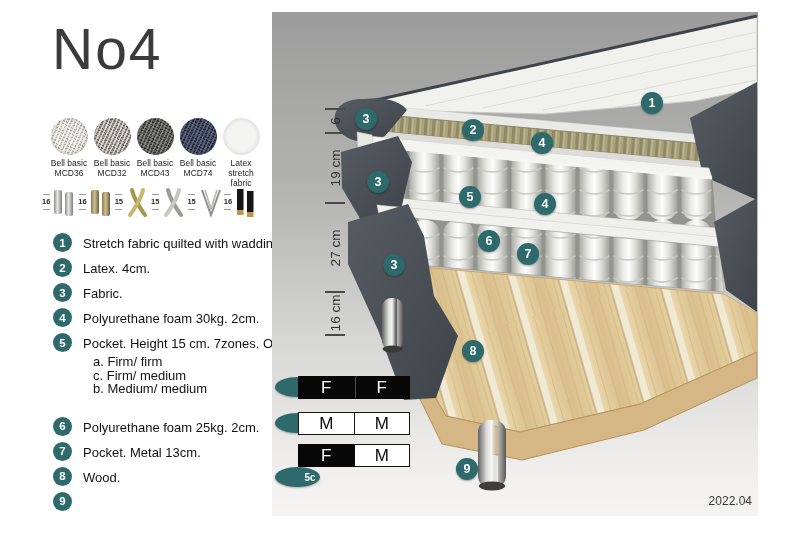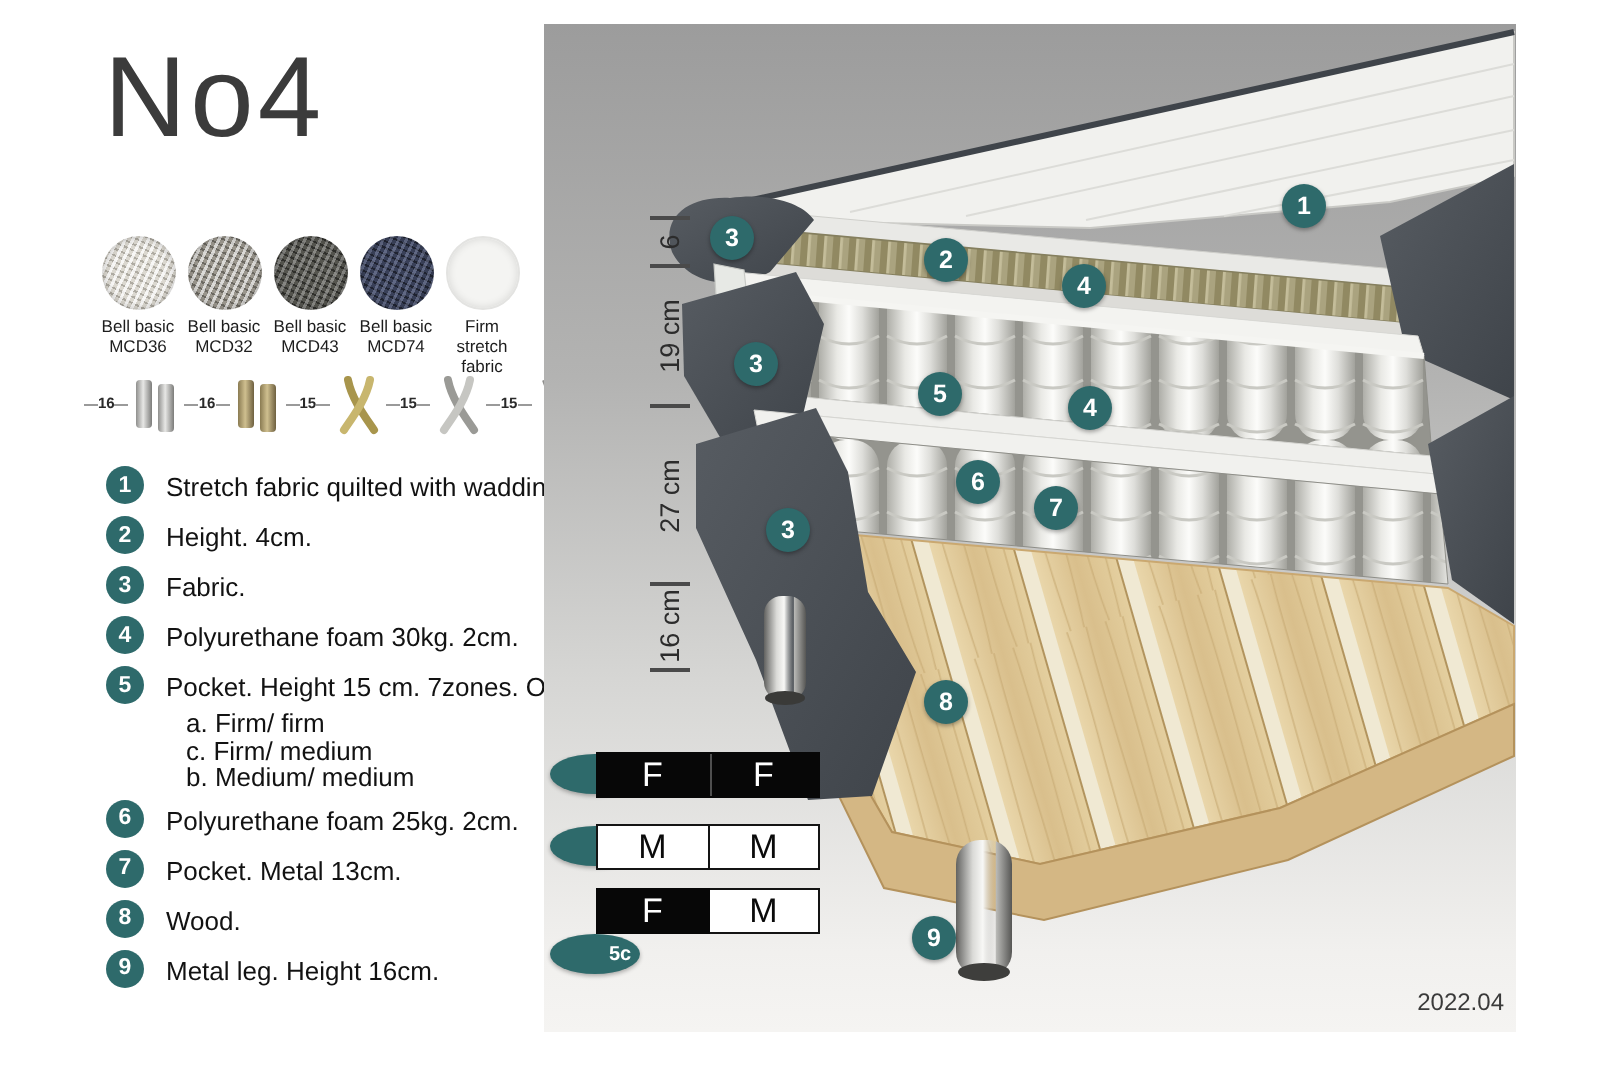--- a/index.html
+++ b/index.html
@@ -16,31 +16,31 @@
   .swatch{width:37px;height:37px;border-radius:50%;margin:0 auto;
           box-shadow:inset 0 0 5px rgba(0,0,0,.25);}
   .s1{background-color:#dbd8d0;background-image:repeating-linear-gradient(115deg,rgba(255,255,255,.8) 0 1.5px,rgba(0,0,0,0) 1.5px 3.5px),repeating-linear-gradient(25deg,rgba(130,126,116,.5) 0 1px,rgba(0,0,0,0) 1px 3px);}
   .s2{background-color:#9b978e;background-image:repeating-linear-gradient(115deg,rgba(255,255,255,.65) 0 1.5px,rgba(0,0,0,0) 1.5px 3.5px),repeating-linear-gradient(25deg,rgba(60,58,52,.5) 0 1px,rgba(0,0,0,0) 1px 3px);}
   .s3{background-color:#55554f;background-image:repeating-linear-gradient(115deg,rgba(255,255,255,.3) 0 1.5px,rgba(0,0,0,0) 1.5px 3.5px),repeating-linear-gradient(25deg,rgba(0,0,0,.45) 0 1px,rgba(0,0,0,0) 1px 3px);}
   .s4{background-color:#394058;background-image:repeating-linear-gradient(115deg,rgba(170,180,215,.35) 0 1.5px,rgba(0,0,0,0) 1.5px 3.5px),repeating-linear-gradient(25deg,rgba(0,0,0,.45) 0 1px,rgba(0,0,0,0) 1px 3px);}
   .s5{background:#f4f4f2;box-shadow:inset 0 0 4px rgba(0,0,0,.12);border:1px solid #e3e3e1;width:35px;height:35px;}
   .swlabel{margin-top:4px;font-size:8.5px;line-height:1.15;color:#1d1d1d;}
   .legs{position:absolute;left:42px;top:186px;display:flex;align-items:flex-start;}
   .leg-item{display:flex;align-items:center;}
-  .leg-num{display:flex;align-items:center;margin-right:1px;}
+  .leg-num{display:flex;flex-direction:column;align-items:center;margin-right:1px;}
   .leg-num span{font-size:7.5px;font-weight:bold;color:#2a2a2a;line-height:10px;}
   .dash{display:block;width:7px;height:1px;background:#9a9a9a;margin:2px 0;}
   .leg-icon{display:block;}
   .features{position:absolute;left:53px;top:233px;width:215px;}
   .feat{display:flex;align-items:flex-start;gap:11px;margin-bottom:6px;}
   .fnum{width:19px;height:19px;border-radius:50%;background:#2e6a6b;color:#fff;
         font-size:11.5px;font-weight:bold;display:flex;align-items:center;
         justify-content:center;flex:none;}
   .ftext{font-size:13px;color:#121212;padding-top:3px;white-space:nowrap;}
-  .opts{margin:-3px 0 4px 40px;font-size:13px;line-height:13.5px;color:#121212;}
+  .opts{margin:-3px 0 21px 40px;font-size:13px;line-height:13.5px;color:#121212;}
   
   .panel{position:absolute;left:272px;top:12px;width:486px;height:504px;overflow:hidden;
          background:linear-gradient(180deg,#9c9c9c 0%,#b3b3b2 35%,#d6d6d4 65%,#f1f0ee 92%,#f5f4f2 100%);}
   .illustration{position:absolute;left:0;top:0;}
   .tick{position:absolute;width:20px;height:2px;background:#4a4a4a;left:53px;}
   .dimlabel{position:absolute;font-size:13.5px;color:#2c2c2c;white-space:nowrap;
             transform:translate(-50%,-50%) rotate(-90deg);}
   .mk{position:absolute;width:22px;height:22px;border-radius:50%;background:#2e6a6b;
       color:#fff;font-size:12.5px;font-weight:bold;display:flex;align-items:center;
       justify-content:center;box-shadow:0 1px 2px rgba(0,0,0,.35);}
@@ -88,21 +88,21 @@
       <div class="swatch-item">
         <div class="swatch s4"></div>
         <div class="swlabel">
             <div>Bell basic</div>
             <div>MCD74</div>
           </div>
       </div>
       <div class="swatch-item">
         <div class="swatch s5"></div>
         <div class="swlabel">
-            <div>Firm</div>
+            <div>Latex</div>
             <div>stretch fabric</div>
           </div>
       </div>
     </div>
 
     <div class="legs">
       <svg width="0" height="0" style="position:absolute">
           <defs>
         <linearGradient id="lg-s" x1="0" y1="0" x2="1" y2="0">
               <stop offset="0" stop-color="#8f8f8d"></stop>
@@ -190,21 +190,21 @@
       </div>
     </div>
 
     <div class="features">
       <div class="feat">
           <div class="fnum">1</div>
           <div class="ftext">Stretch fabric quilted with wadding.</div>
         </div>
       <div class="feat">
           <div class="fnum">2</div>
-          <div class="ftext">Height. 4cm.</div>
+          <div class="ftext">Latex. 4cm.</div>
         </div>
       <div class="feat">
           <div class="fnum">3</div>
           <div class="ftext">Fabric.</div>
         </div>
       <div class="feat">
           <div class="fnum">4</div>
           <div class="ftext">Polyurethane foam 30kg. 2cm.</div>
         </div>
       <div class="feat">
@@ -223,21 +223,20 @@
       <div class="feat">
           <div class="fnum">7</div>
           <div class="ftext">Pocket. Metal 13cm.</div>
         </div>
       <div class="feat">
           <div class="fnum">8</div>
           <div class="ftext">Wood.</div>
         </div>
       <div class="feat">
           <div class="fnum">9</div>
-          <div class="ftext">Metal leg. Height 16cm.</div>
         </div>
     </div>
   </div>
 
   <div class="panel">
 
     <svg class="illustration" width="486" height="504" viewBox="272 12 486 504">
       <defs>
         <linearGradient id="cyl" x1="0" y1="0" x2="1" y2="0">
           <stop offset="0" stop-color="#aeaea8"></stop>

